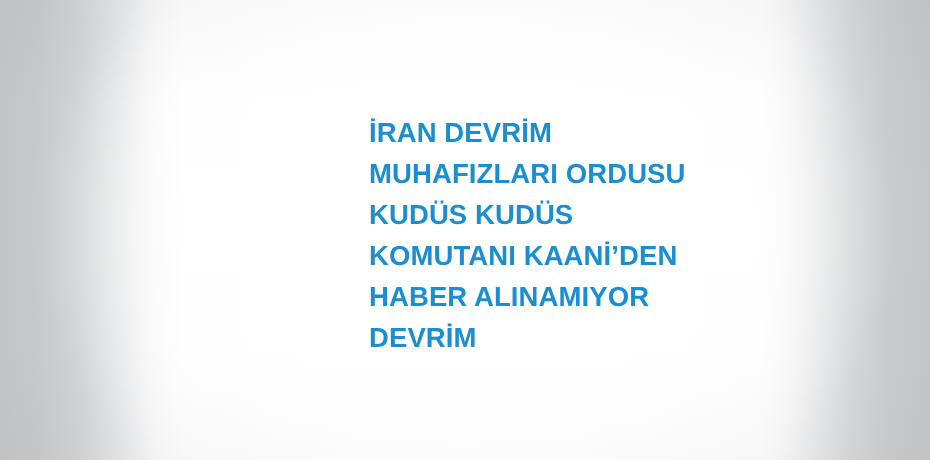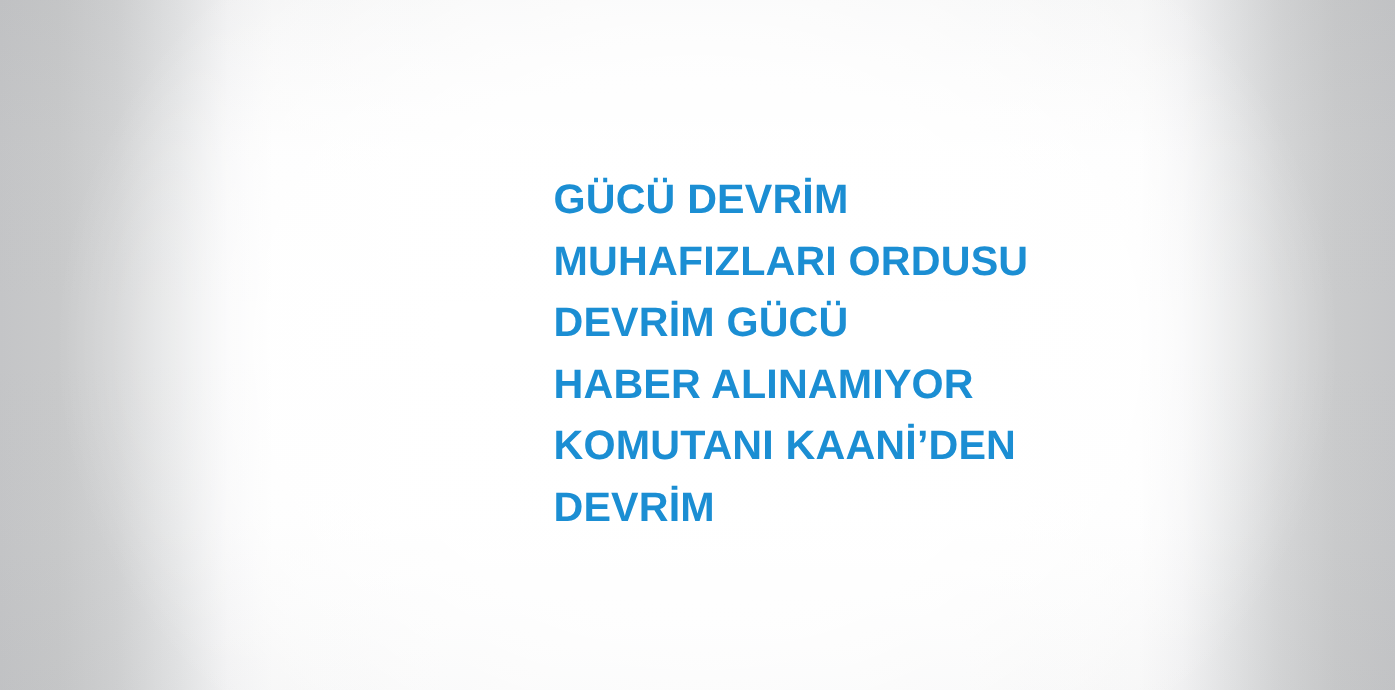--- a/index.html
+++ b/index.html
@@ -105,21 +105,21 @@
 <body>
 
 <div id="news-card">
 
   <div class="bg-base"></div>
   <div class="bg-vignette-h"></div>
   <div class="bg-vignette-v"></div>
   <div class="bg-center-glow"></div>
 
   <h1 id="headline">
-    <span class="hl-line">GÜCÜ DEVRİM</span>
+    <span class="hl-line">İRAN DEVRİM</span>
     <span class="hl-line">MUHAFIZLARI ORDUSU</span>
-    <span class="hl-line">DEVRİM GÜCÜ</span>
+    <span class="hl-line">KUDÜS KUDÜS</span>
+    <span class="hl-line">KOMUTANI KAANİ’DEN</span>
     <span class="hl-line">HABER ALINAMIYOR</span>
-    <span class="hl-line">KOMUTANI KAANİ’DEN</span>
     <span class="hl-line">DEVRİM</span>
   </h1>
 
 </div>
 
 </body></html>

